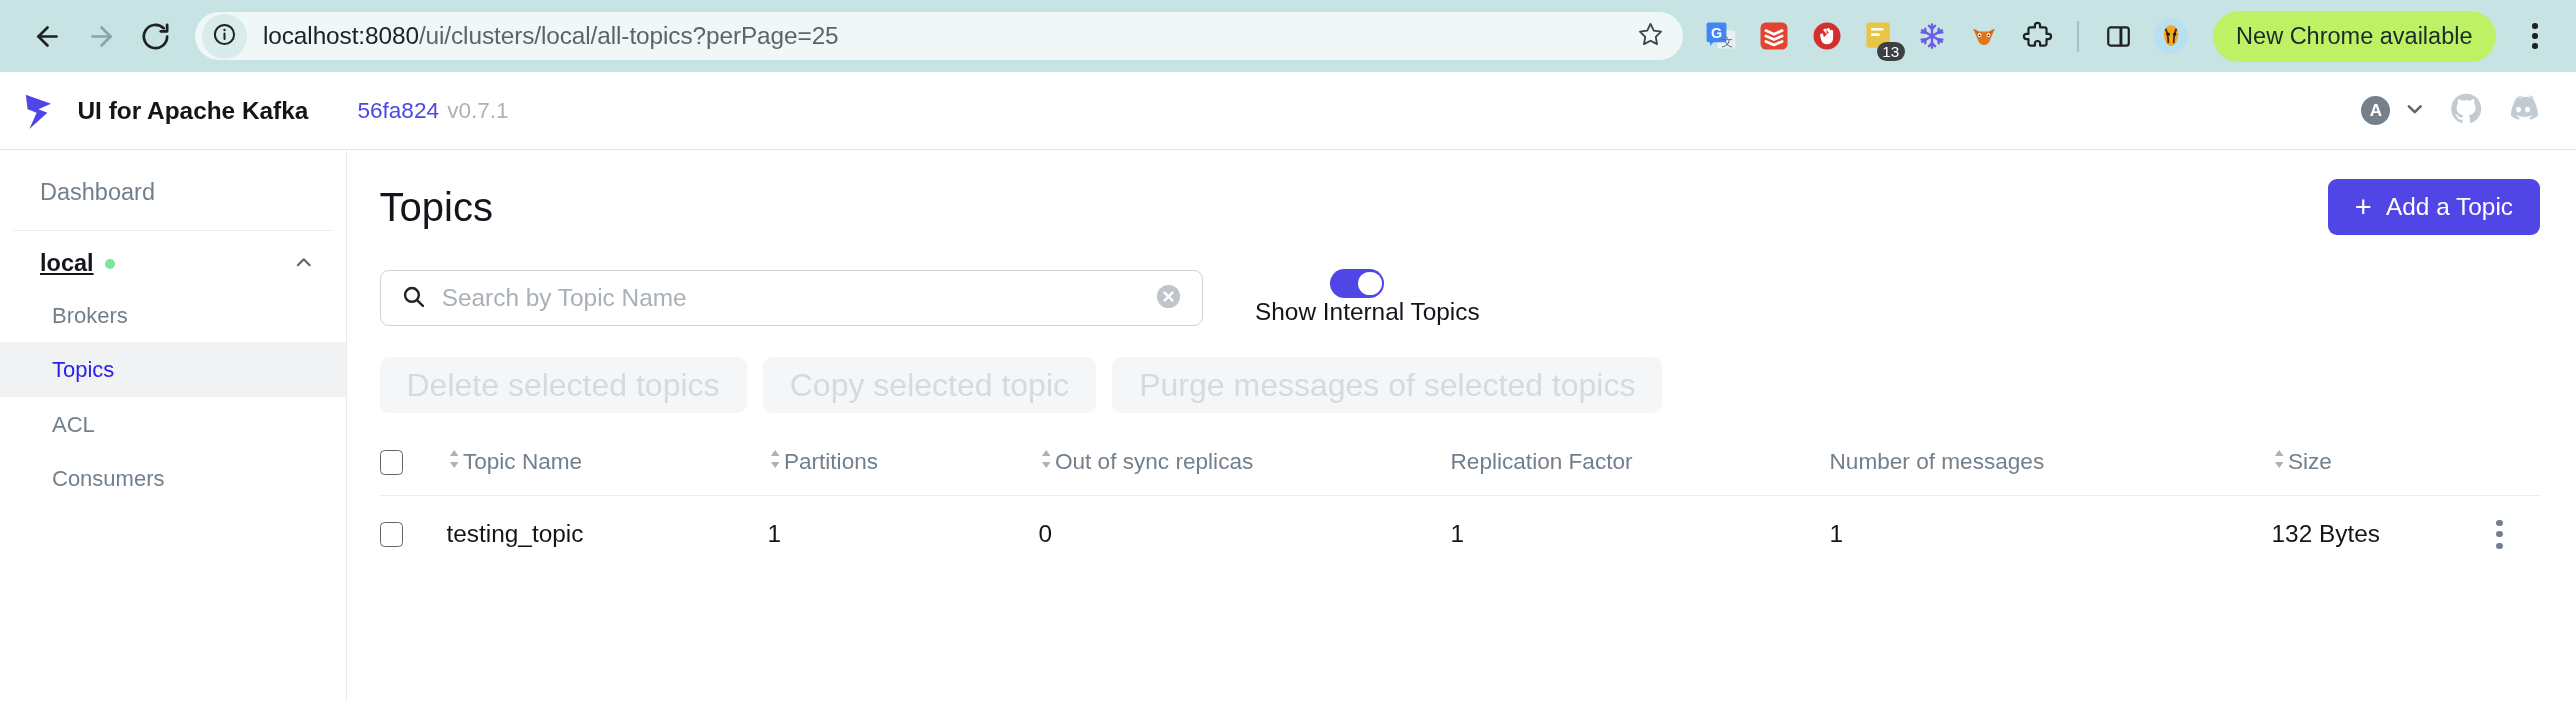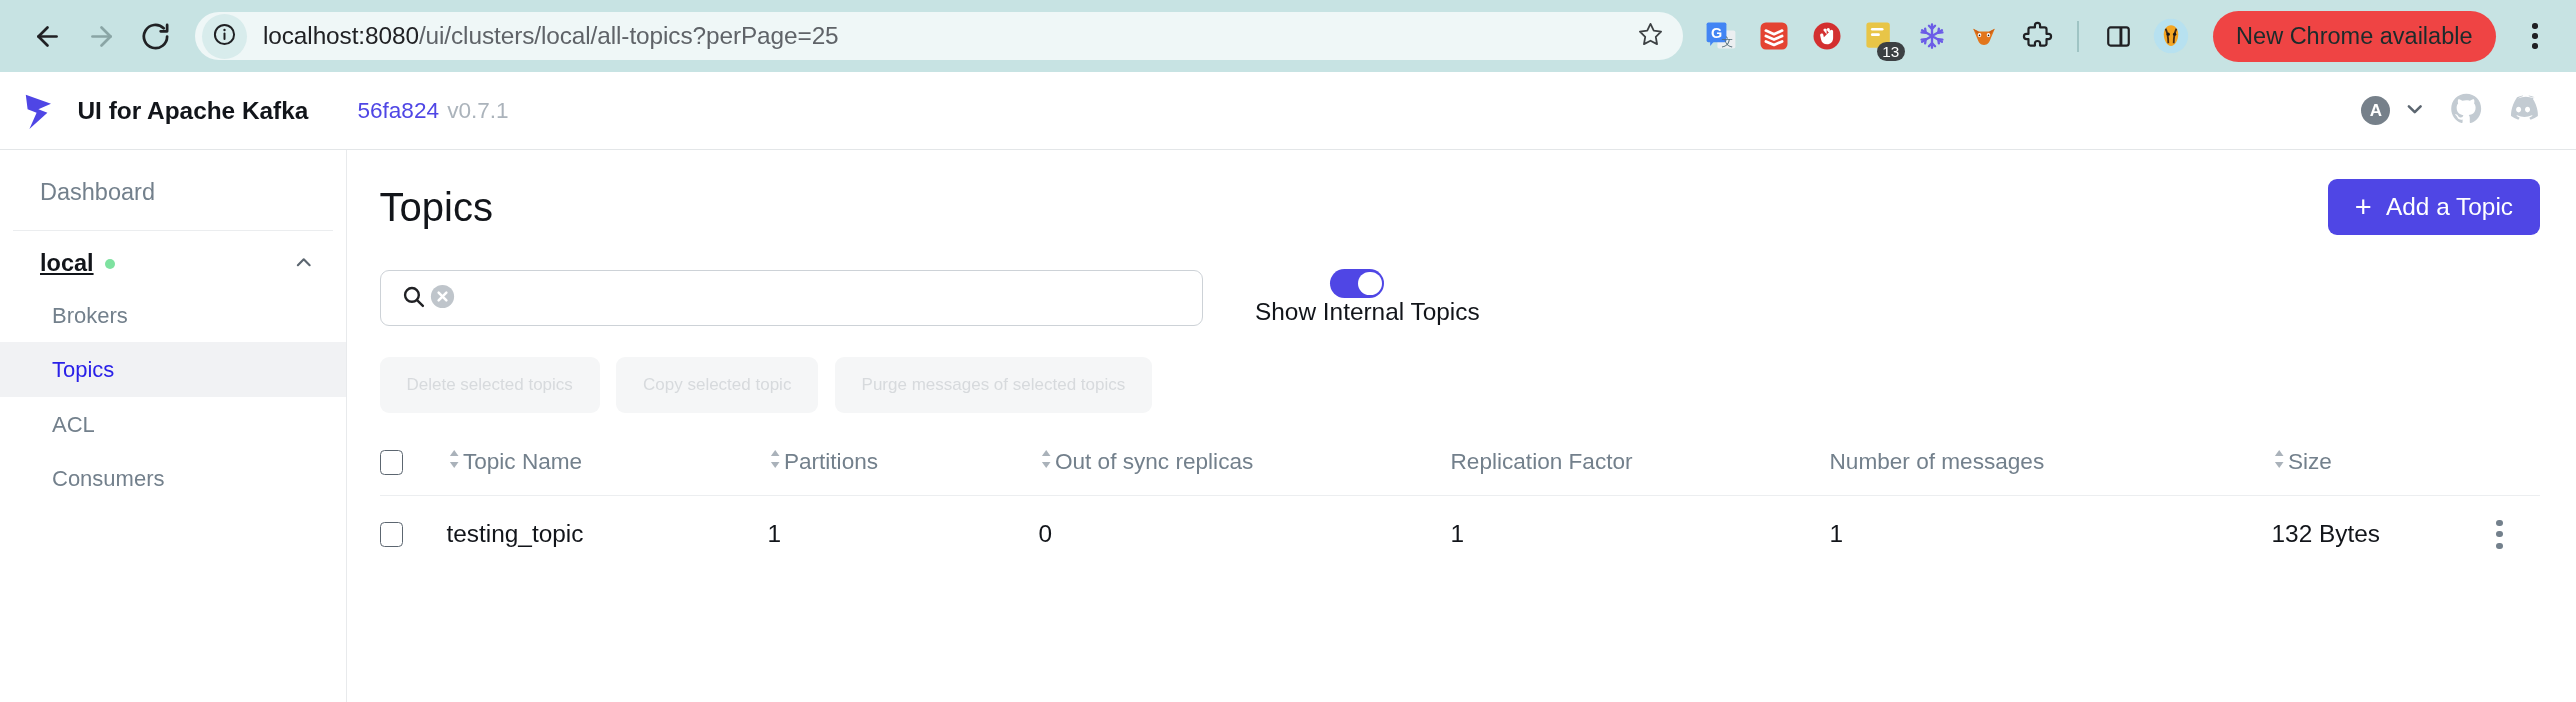--- a/index.html
+++ b/index.html
@@ -86,21 +86,21 @@
     line-height: 18px;
     font-family: "Liberation Sans", sans-serif;
   }
   .tray-divider {
     width: 1.8px; height: 31px;
     background: #9fc4c4;
     margin: 0 7.2px;
     flex: 0 0 auto;
   }
   .chrome-pill {
-    background: #ef4444;
+    background: #bef264;
     color: #1b2b2b;
     border-radius: 27px;
     height: 51px;
     display: flex; align-items: center;
     padding: 0 23.5px;
     font-size: 23.5px;
     white-space: nowrap;
     margin-left: 9px;
     flex: 0 0 auto;
   }
@@ -275,21 +275,21 @@
   }
 
   .actions-row { display: flex; gap: 16.2px; margin-bottom: 36px; }
   .action-btn {
     background: #f5f6f7;
     color: #d7dadd;
     border: none;
     border-radius: 9px;
     height: 56px;
     padding: 0 27px;
-    font-size: 17px;
+    font-size: 32px;
     font-family: "Liberation Sans", sans-serif;
     cursor: default;
   }
 
   table.topics { width: 100%; border-collapse: collapse; table-layout: fixed; }
   table.topics th {
     text-align: left;
     font-weight: normal;
     font-size: 22.6px;
     color: #73808c;
@@ -553,20 +553,21 @@
     </div>
 
     <div class="filter-row">
       <div class="search-box">
         <span>
           <svg width="25" height="25" viewBox="0 0 24 24" fill="none" stroke="#202124" stroke-width="2.3" stroke-linecap="round">
               <circle cx="10.5" cy="10.5" r="6.6"></circle>
               <path d="M15.4 15.4L21 21"></path>
             </svg>
         </span>
+        <input class="search-input" type="text" placeholder="Search by Topic Name" style="">
         <button class="clear-btn">
           <span>
             <svg width="29" height="29" viewBox="0 0 24 24">
                 <circle cx="12" cy="12" r="9.6" fill="#bfc5cb"></circle>
                 <path d="M8.8 8.8l6.4 6.4M15.2 8.8l-6.4 6.4" stroke="#fff" stroke-width="2.1" stroke-linecap="round"></path>
               </svg>
           </span>
         </button>
       </div>
 

